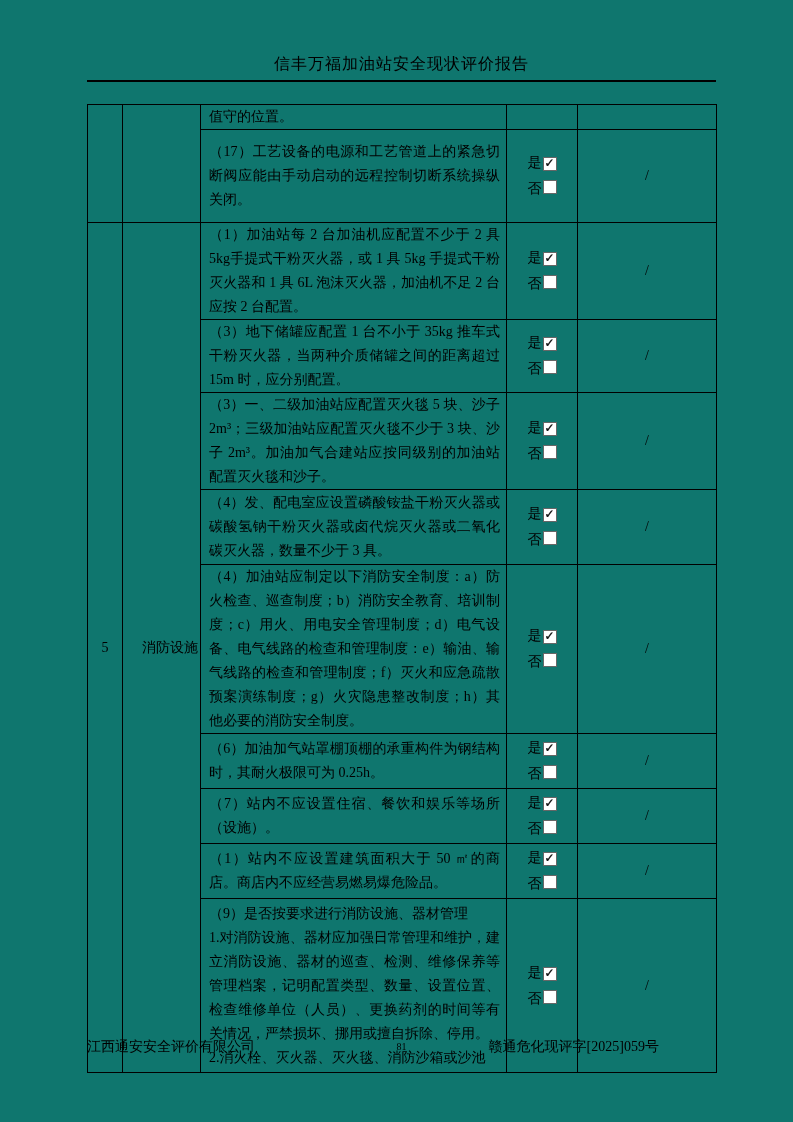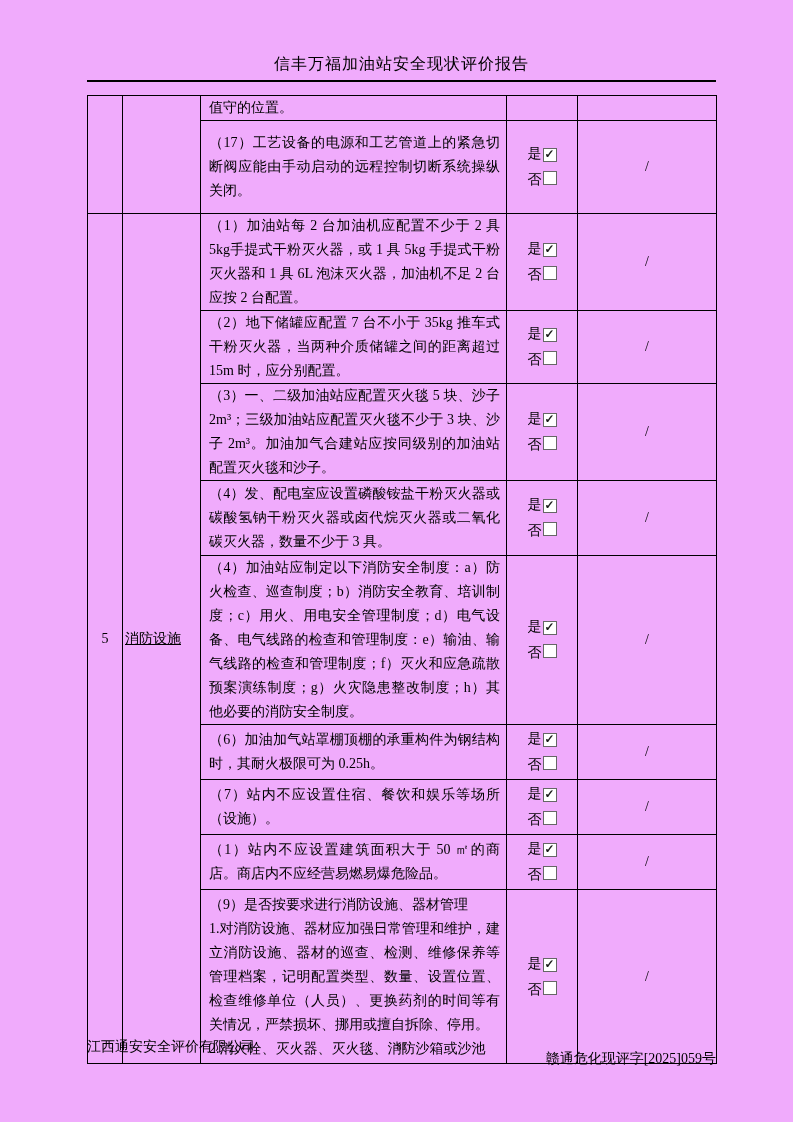--- a/index.html
+++ b/index.html
@@ -1,44 +1,44 @@
 <!DOCTYPE html>
 <html><head>
 <meta charset="utf-8">
 <style>
   html,body{margin:0;padding:0;background:#e8e8e8;}
   .page{
     position:relative;
     width:793px;height:1122px;
-    background:#f0abfc;
+    background:#0f766e;
     margin:0 auto;
     font-family:"Liberation Serif","DejaVu Serif",serif;
     color:#000;
     overflow:hidden;
   }
   .header-title{
     position:absolute;top:54px;left:87px;width:629px;
     text-align:center;font-size:16px;letter-spacing:1px;
   }
   .header-rule{
     position:absolute;top:80px;left:87px;width:629px;
     border-top:2px solid #000;height:0;
   }
   table.compliance{
-    position:absolute;top:95px;left:87px;width:629px;
+    position:absolute;top:104px;left:87px;width:629px;
     border-collapse:collapse;table-layout:fixed;
   }
   table.compliance td{
     border:1px solid #000;
     font-size:14px;
     vertical-align:middle;
     overflow:hidden;
   }
   td.cell-num{text-align:center;}
-  td.cell-cat{text-align:left;padding:0 2px;text-decoration:underline;}
+  td.cell-cat{text-align:right;padding:0 2px;}
   td.cell-req{
     padding:0 6px 0 8px;
     line-height:24px;
     text-align:justify;
     white-space:pre-line;
   }
   td.cell-yn{text-align:center;line-height:26px;}
   td.cell-remark{text-align:center;}
   .cb{
     display:inline-block;
@@ -57,21 +57,21 @@
     color:#1a1a1a;
     transform:translateY(-1px);
   }
   .footer{
     position:absolute;top:1038px;left:87px;width:629px;
     display:flex;align-items:flex-start;
     font-size:14px;
   }
   .footer .f-left{flex:1;text-align:left;}
   .footer .f-center{width:60px;text-align:center;font-size:10px;padding-top:3px;}
-  .footer .f-right{flex:1;text-align:right;margin-top:12px;}
+  .footer .f-right{flex:1;text-align:center;}
 </style>
 </head>
 <body>
 
 <div class="page">
 
   <div class="header-title">信丰万福加油站安全现状评价报告</div>
   <div class="header-rule"></div>
 
   <table class="compliance">
@@ -104,21 +104,21 @@
         <td class="cell-num" rowspan="9">5</td>
         <td class="cell-cat" rowspan="9">消防设施</td>
         <td class="cell-req">（1）加油站每 2 台加油机应配置不少于 2 具 5kg手提式干粉灭火器，或 1 具 5kg 手提式干粉灭火器和 1 具 6L 泡沫灭火器，加油机不足 2 台应按 2 台配置。</td>
         <td class="cell-yn">
           <div><span>是</span><span class="cb"><span class="mark">✓</span></span></div>
           <div><span>否</span><span class="cb"></span></div>
         </td>
         <td class="cell-remark">/</td>
       </tr>
       <tr style="height:73px">
-        <td class="cell-req">（2）地下储罐应配置 7 台不小于 35kg 推车式干粉灭火器，当两种介质储罐之间的距离超过15m 时，应分别配置。</td>
+        <td class="cell-req">（3）地下储罐应配置 1 台不小于 35kg 推车式干粉灭火器，当两种介质储罐之间的距离超过15m 时，应分别配置。</td>
         <td class="cell-yn">
           <div><span>是</span><span class="cb"><span class="mark">✓</span></span></div>
           <div><span>否</span><span class="cb"></span></div>
         </td>
         <td class="cell-remark">/</td>
       </tr>
       <tr style="height:95px">
         <td class="cell-req">（3）一、二级加油站应配置灭火毯 5 块、沙子2m³；三级加油站应配置灭火毯不少于 3 块、沙子 2m³。加油加气合建站应按同级别的加油站配置灭火毯和沙子。</td>
         <td class="cell-yn">
           <div><span>是</span><span class="cb"><span class="mark">✓</span></span></div>

